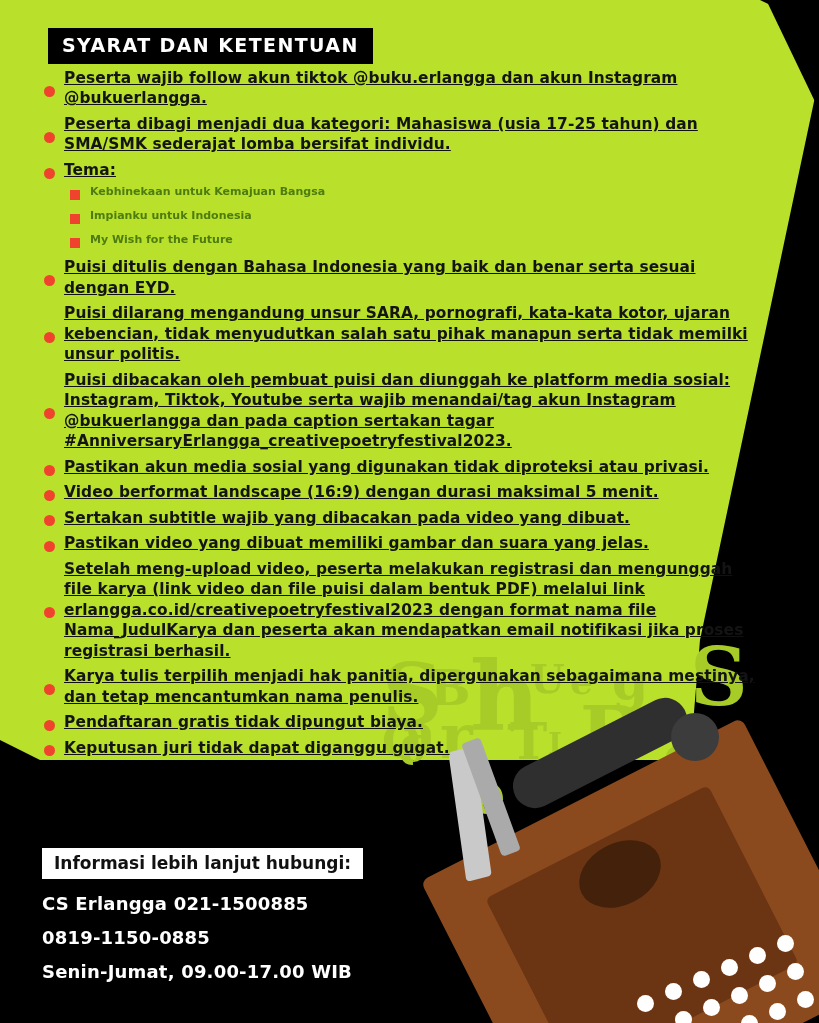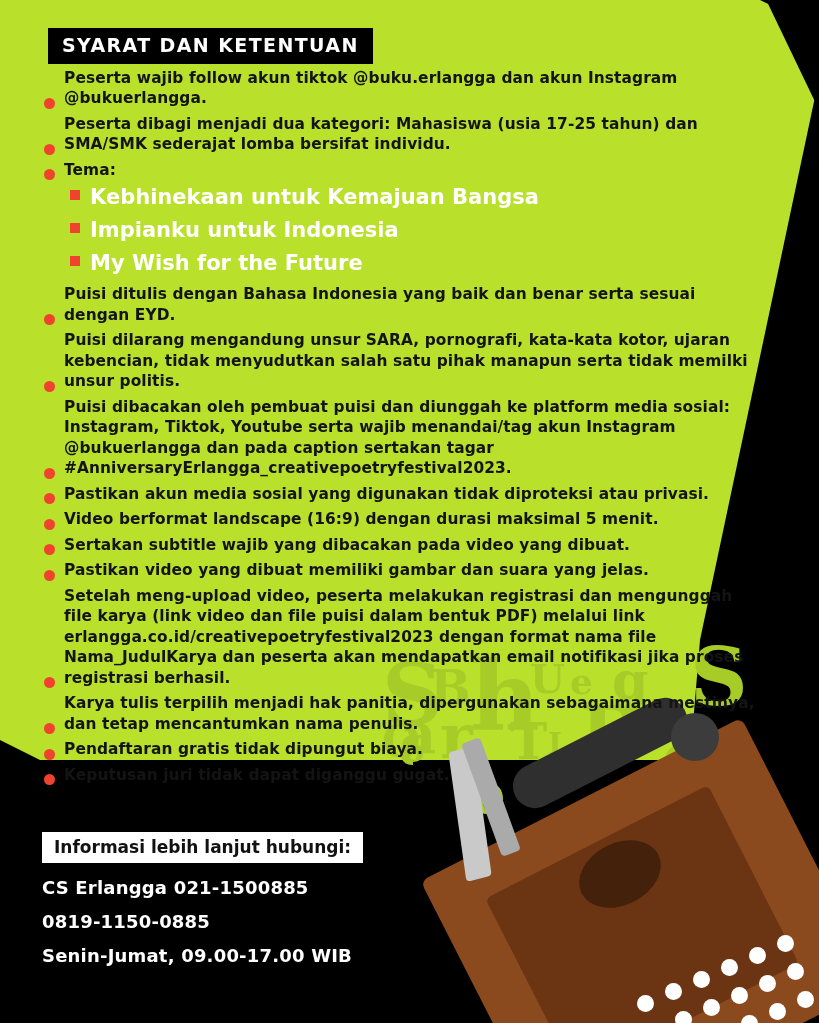--- a/index.html
+++ b/index.html
@@ -57,22 +57,23 @@
   
   .terms {
     position: absolute;
     left: 44px; top: 68px;
     width: 716px;
     z-index: 5;
     color: #111111;
   }
   .term-row {
     display: flex;
-    align-items: flex-end;
+    align-items: center;
     margin-bottom: 5px;
+    text-decoration: underline;
   }
   .bullet {
     flex: 0 0 auto;
     width: 11px; height: 11px;
     border-radius: 50%;
     background: #f0432e;
     margin-top: 6px;
     margin-right: 9px;
   }
   .term-text {
@@ -91,29 +92,29 @@
     margin-bottom: 9px;
   }
   .sq-bullet {
     flex: 0 0 auto;
     width: 10px; height: 10px;
     background: #f0432e;
     margin-top: 5px;
     margin-right: 10px;
   }
   .sub-text {
-    font-size: 21px;
-    font-weight: bold;
-    color: #ffffff;
+    font-size: 11px;
+    font-weight: bold;
+    color: #4d7c0f;
   }
 
   
   .contact {
     position: absolute;
-    left: 42px; bottom: 44px;
+    left: 42px; bottom: 28px;
     z-index: 6;
     width: 330px;
   }
   .contact-head {
     display: inline-block;
     background: #ffffff;
     color: #111111;
     font-weight: bold;
     font-size: 17px;
     padding: 5px 12px 6px 12px;

